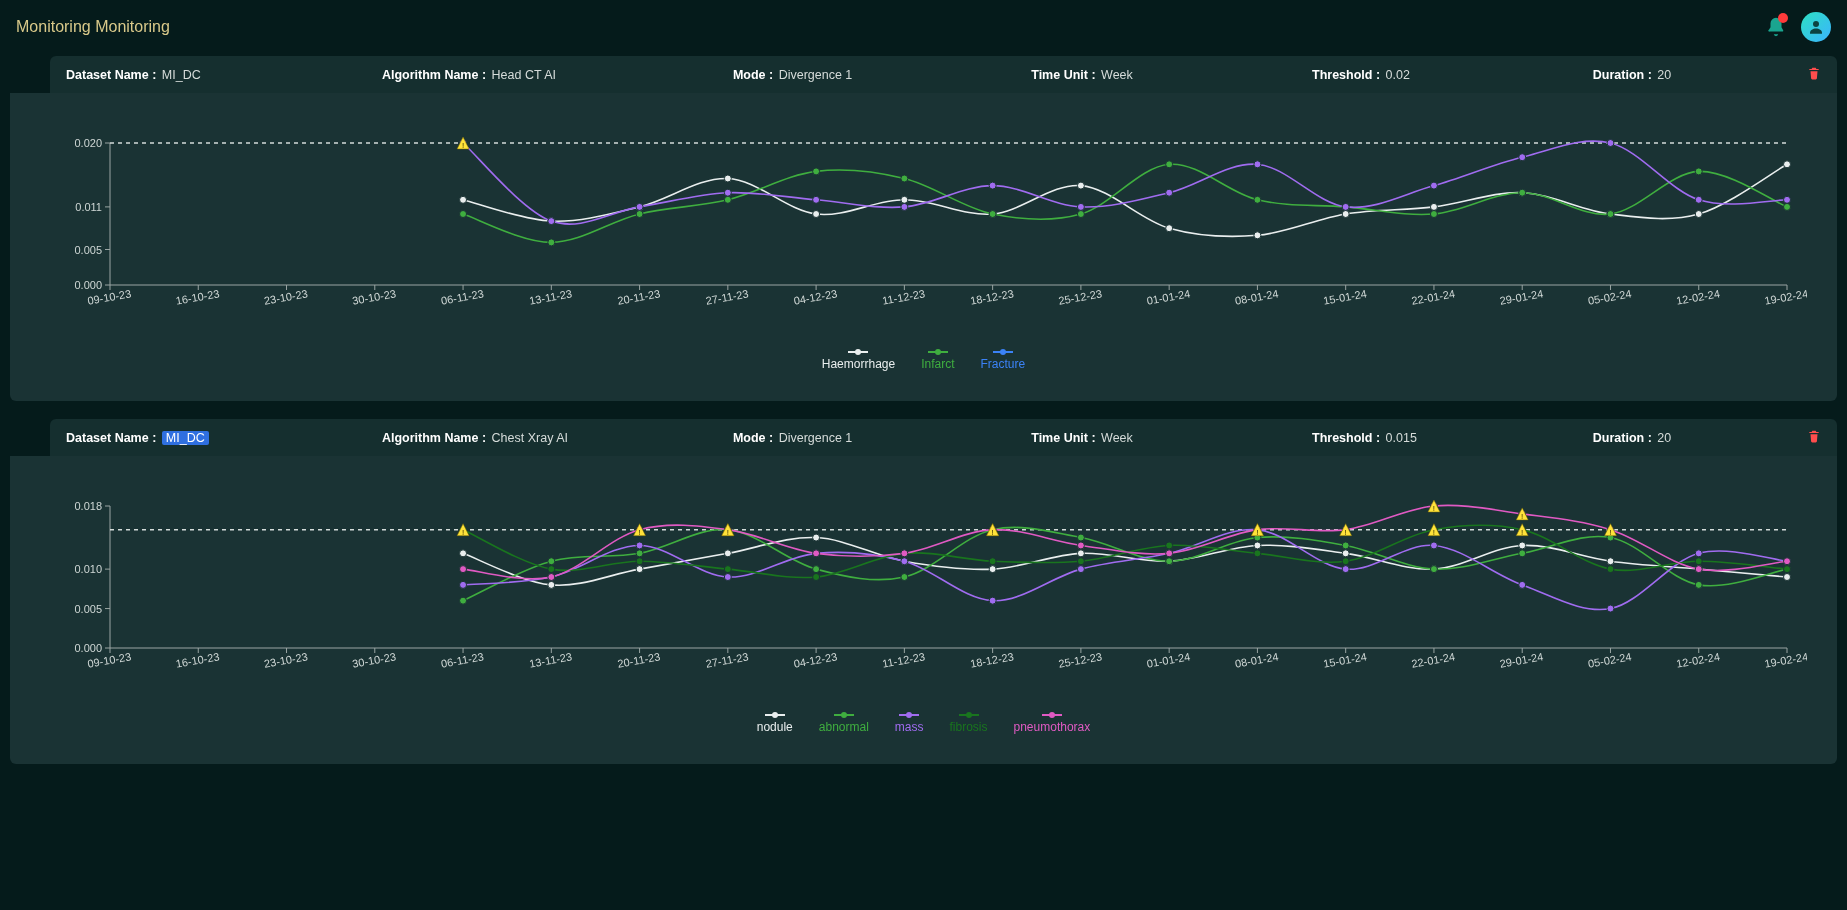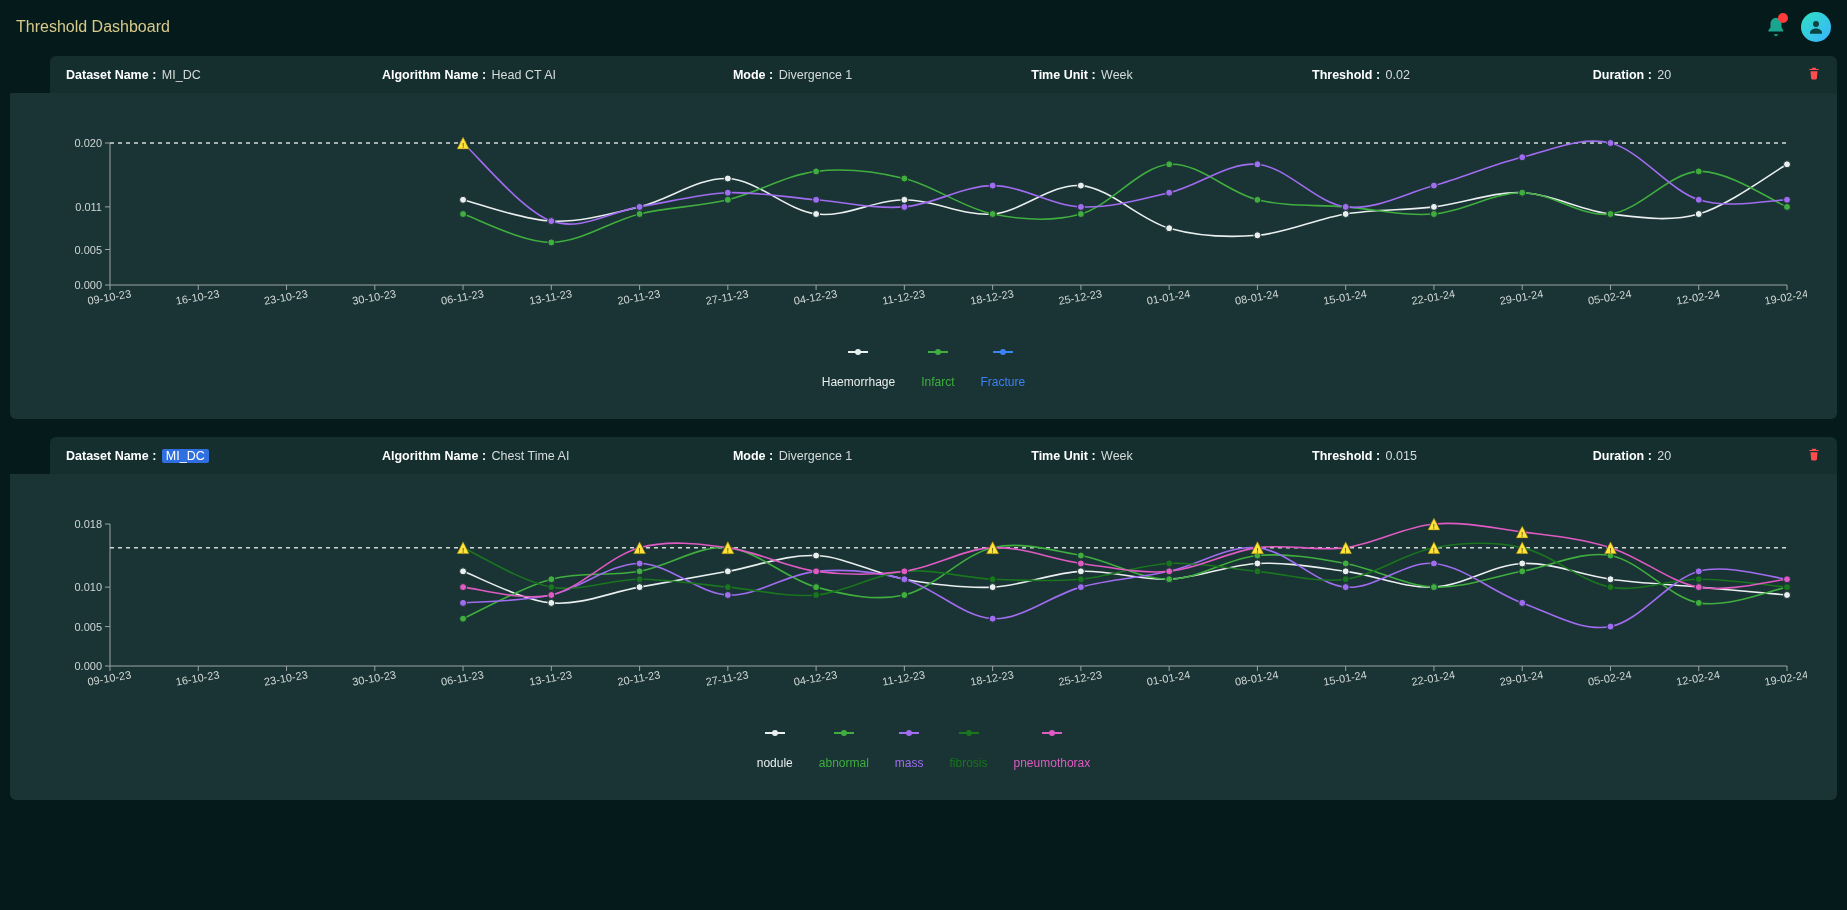--- a/index.html
+++ b/index.html
@@ -83,41 +83,41 @@
     height: 210px;
   }
   .chart svg { display: block; }
   .legend {
     display: flex;
     justify-content: center;
     gap: 26px;
     margin-top: 6px;
     font-size: 12px;
   }
-  .legend .item { display: flex; flex-direction: column; align-items: center; gap: 20px; }
+  .legend .item { display: flex; flex-direction: column; align-items: center; gap: 2px; }
   .legend .swatch {
     width: 20px; height: 6px; position: relative;
   }
   .legend .swatch::before {
     content: ""; position: absolute; left: 0; right: 0; top: 2px; height: 2px;
     background: currentColor;
   }
   .legend .swatch::after {
     content: ""; position: absolute; left: 7px; top: 0; width: 6px; height: 6px;
     border-radius: 50%; background: currentColor;
   }
   .legend .lbl { color: currentColor; }
 
   .tick-label { font-size: 11px; fill: #cfd7d5; }
 </style>
 </head>
 <body>
 
 <div class="topbar">
-  <div class="title">Threshold Dashboard</div>
+  <div class="title">Monitoring Monitoring</div>
   <div class="top-icons">
     <div class="bell-wrap">
       <svg width="22" height="22" viewBox="0 0 24 24" fill="#1aa58f">
         <path d="M12 2a6 6 0 0 0-6 6v4.3l-1.7 2.8A1 1 0 0 0 5.1 17h13.8a1 1 0 0 0 .9-1.5L18 12.3V8a6 6 0 0 0-6-6zm0 20a2.5 2.5 0 0 0 2.45-2H9.55A2.5 2.5 0 0 0 12 22z"></path>
       </svg>
       <span class="bell-dot"></span>
     </div>
     <div class="avatar">
       <svg width="18" height="18" viewBox="0 0 24 24" fill="#0c4241">
         <circle cx="12" cy="8" r="4"></circle>
@@ -263,21 +263,21 @@
           <div class="swatch"></div>
           <div class="lbl">Fracture</div>
         </div>
       </div>
   </div>
 </div>
 
 <div class="panel">
   <div class="panel-head">
     <span class="kv" style="flex:0 0 18%"><span class="label">Dataset Name :</span> <span class="val sel">MI_DC</span></span>
-    <span class="kv" style="flex:0 0 20%"><span class="label">Algorithm Name :</span> <span class="val">Chest Time AI</span></span>
+    <span class="kv" style="flex:0 0 20%"><span class="label">Algorithm Name :</span> <span class="val">Chest Xray AI</span></span>
     <span class="kv" style="flex:0 0 17%"><span class="label">Mode :</span> <span class="val">Divergence 1</span></span>
     <span class="kv" style="flex:0 0 16%"><span class="label">Time Unit :</span> <span class="val">Week</span></span>
     <span class="kv" style="flex:0 0 16%"><span class="label">Threshold :</span> <span class="val">0.015</span></span>
     <span class="kv"><span class="label">Duration :</span> <span class="val">20</span></span>
     <span class="del">
       <svg width="14" height="14" viewBox="0 0 24 24" fill="#ff4d4d">
           <path d="M9 3h6l1 2h4v2H4V5h4l1-2zm-3 6h12l-1 12a2 2 0 0 1-2 2H9a2 2 0 0 1-2-2L6 9z"></path>
         </svg>
     </span>
   </div>

